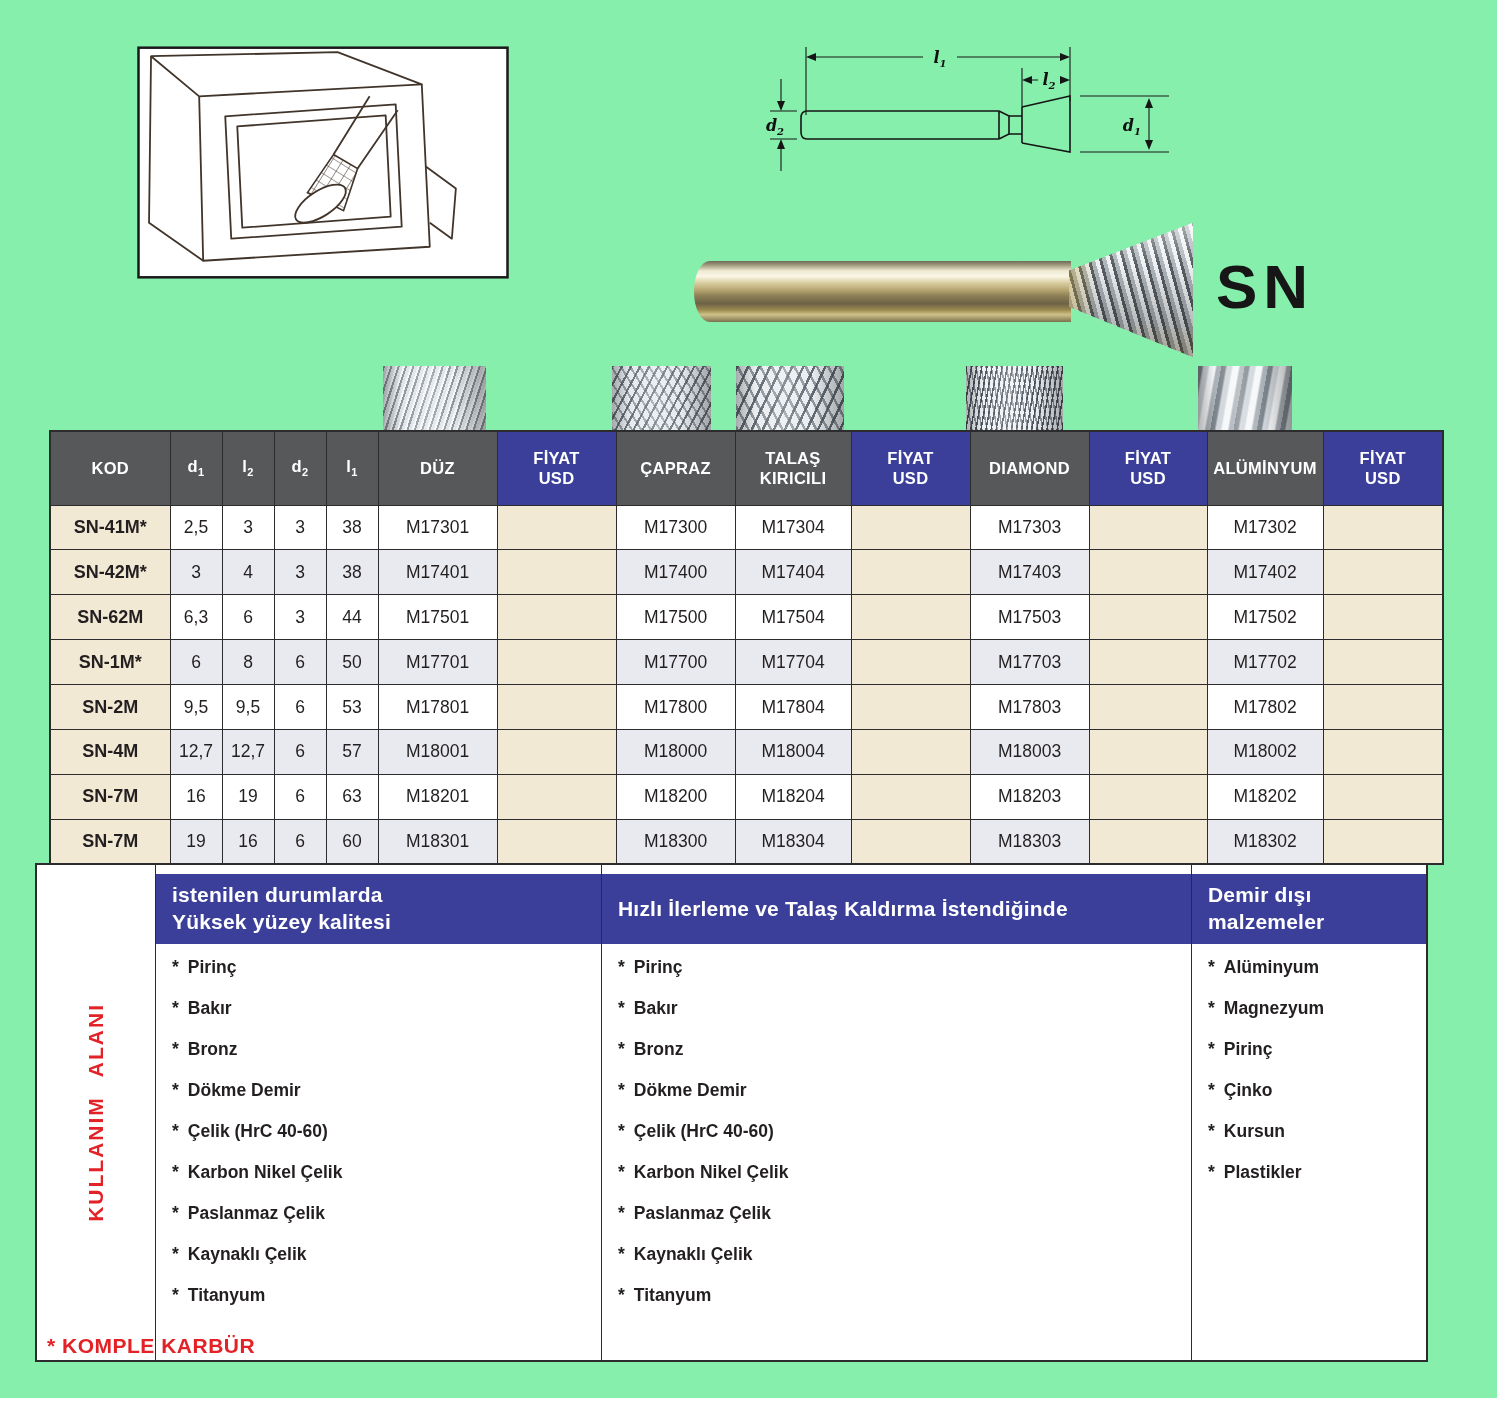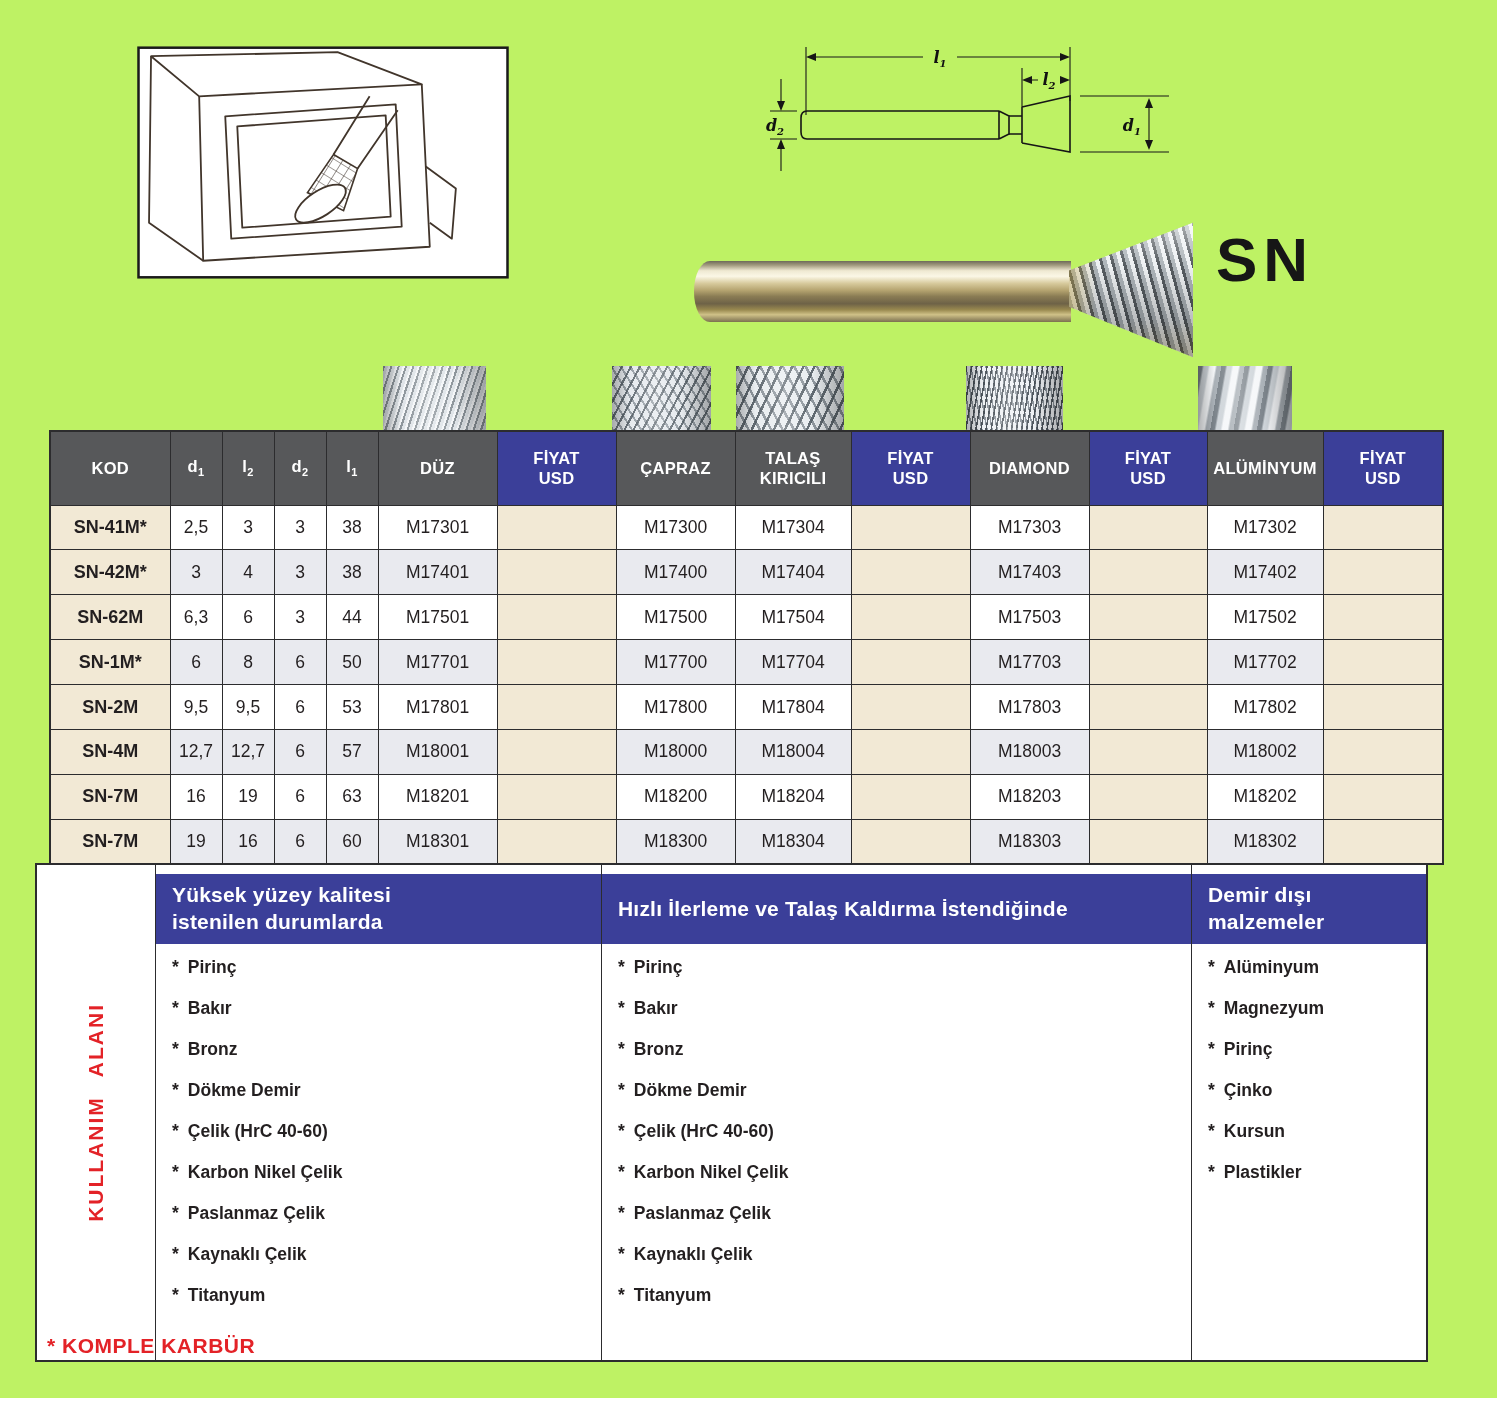--- a/index.html
+++ b/index.html
@@ -7,41 +7,41 @@
     --blue:#3b3f99;
     --beige:#f2e9d5;
     --alt:#e9eaef;
     --red:#e32227;
     --line:#2c2c2e;
     --ink:#231f20;
   }
   *{box-sizing:border-box;margin:0;padding:0;}
   html,body{background:#fff;}
   body{font-family:"Liberation Sans","DejaVu Sans",sans-serif;color:var(--ink);}
-  .page{position:relative;width:1497px;height:1398px;background:#bef264;overflow:hidden;}
+  .page{position:relative;width:1497px;height:1398px;background:#86efac;overflow:hidden;}
 
   
   .illustration{position:absolute;left:137px;top:46px;width:372px;height:233px;}
 
   
   .dim-diagram{position:absolute;left:745px;top:35px;width:485px;height:185px;}
   .dim-diagram .dimtext{font-family:"DejaVu Serif",serif;font-style:italic;font-weight:bold;font-size:16px;fill:#111;}
 
   
   .photo{position:absolute;left:690px;top:218px;width:525px;height:145px;}
   .shank{position:absolute;left:4px;top:43px;width:377px;height:61px;
     border-top-left-radius:16px 30px;border-bottom-left-radius:16px 30px;
     background:linear-gradient(180deg,#6e6a58 0%,#a39c80 7%,#efe9d2 16%,#fbf7e6 25%,#d6c99b 37%,#b5a470 48%,#8a7c54 58%,#6e6247 70%,#99894f 80%,#cfc188 88%,#7b7050 100%);}
   .burr-head{position:absolute;left:379px;top:2px;width:124px;height:140px;
     clip-path:polygon(0% 36%,100% 2%,100% 98%,0% 62%);
     background:
       linear-gradient(90deg,rgba(205,170,60,.38),rgba(205,170,60,0) 22%),
       linear-gradient(180deg,rgba(255,255,255,.55) 0%,rgba(255,255,255,0) 32%,rgba(0,0,0,.22) 72%,rgba(70,55,20,.45) 100%),
       repeating-linear-gradient(75deg,#565c61 0 3px,#aeb5ba 3px 7px,#eef1f3 7px 11px);}
-  .sn-label{position:absolute;left:1216px;top:224px;font-size:62px;font-weight:800;letter-spacing:6px;color:#161616;}
+  .sn-label{position:absolute;left:1216px;top:251px;font-size:62px;font-weight:800;letter-spacing:6px;color:#161616;}
 
   
   .thumb{position:absolute;top:366px;height:64px;}
   .thumb::after{content:"";position:absolute;inset:0;
     background:linear-gradient(90deg,rgba(0,0,0,.28),rgba(255,255,255,0) 18%,rgba(255,255,255,.25) 45%,rgba(255,255,255,0) 70%,rgba(0,0,0,.30));}
   .thumb-duz{left:383px;width:103px;
     background:repeating-linear-gradient(108deg,#8e969c 0 2px,#dfe4e8 2px 5px,#f4f6f8 5px 7px);}
   .thumb-capraz{left:612px;width:99px;background-color:#dce1e5;
     background:repeating-linear-gradient(118deg,rgba(84,94,102,.85) 0 2px,rgba(0,0,0,0) 2px 8px),
                repeating-linear-gradient(58deg,#99a1a8 0 2px,#e6eaee 2px 8px);}
@@ -325,22 +325,22 @@
         </tr>
       </tbody>
   </table>
 
   <div class="usage">
     <div class="usage-side">
       <div class="side-label">KULLANIM ALANI</div>
     </div>
     <div class="usage-col sep">
       <div class="usage-band">
+          <div>istenilen durumlarda</div>
           <div>Yüksek yüzey kalitesi</div>
-          <div>istenilen durumlarda</div>
         </div>
       <ul class="usage-list">
           <li><span class="star">*</span>Pirinç</li>
           <li><span class="star">*</span>Bakır</li>
           <li><span class="star">*</span>Bronz</li>
           <li><span class="star">*</span>Dökme Demir</li>
           <li><span class="star">*</span>Çelik (HrC 40-60)</li>
           <li><span class="star">*</span>Karbon Nikel Çelik</li>
           <li><span class="star">*</span>Paslanmaz Çelik</li>
           <li><span class="star">*</span>Kaynaklı Çelik</li>

